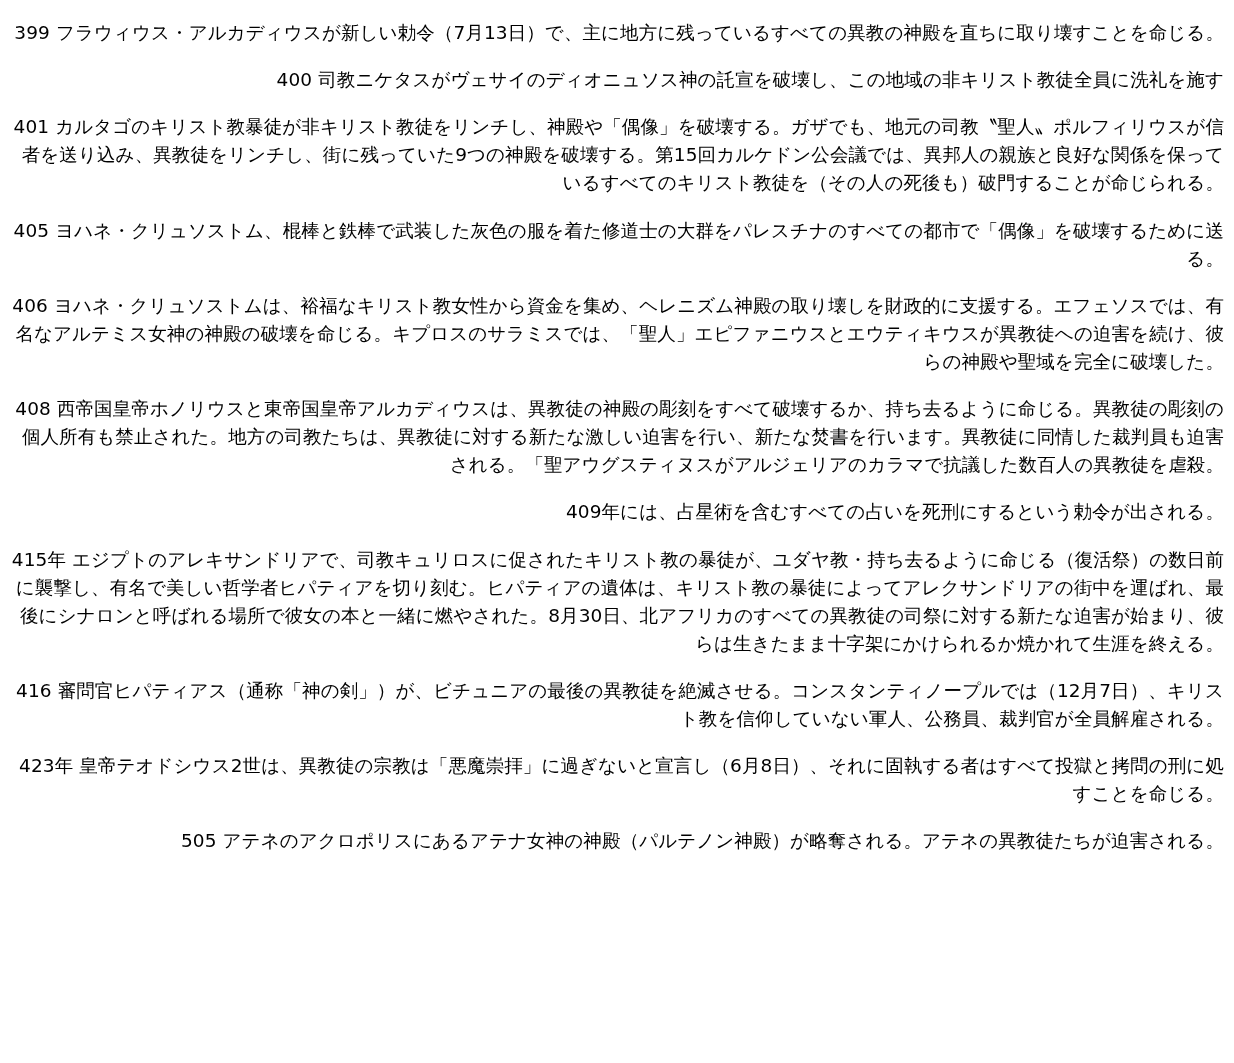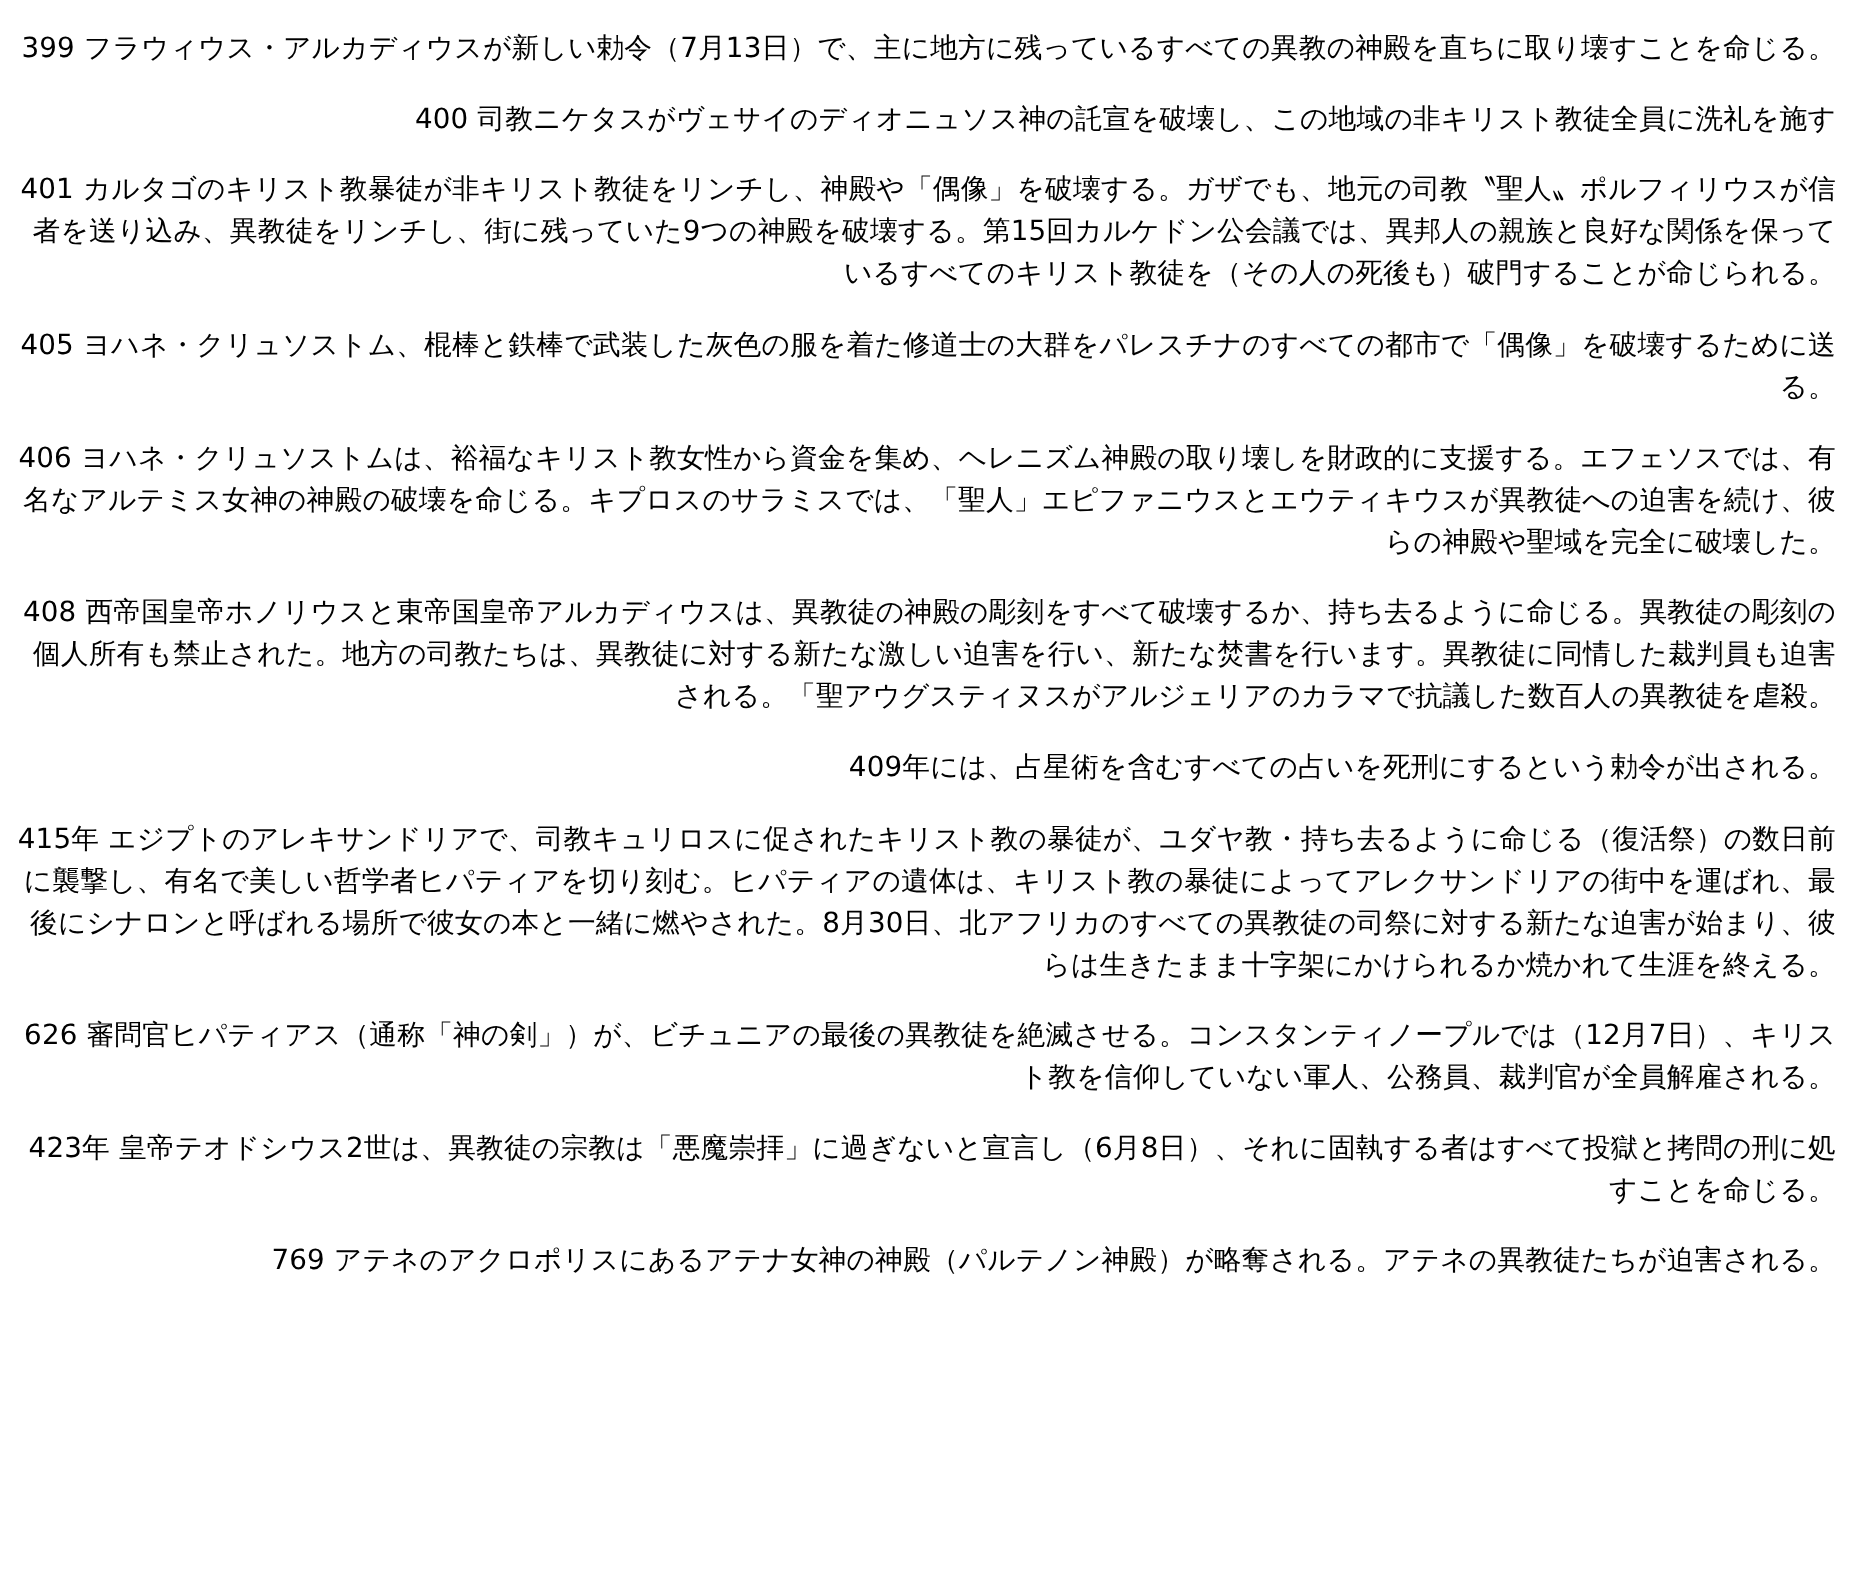--- a/index.html
+++ b/index.html
@@ -36,16 +36,16 @@
 
 <div id="document">
   <p class="entry">399 フラウィウス・アルカディウスが新しい勅令（7月13日）で、主に地方に残っているすべての異教の神殿を直ちに取り壊すことを命じる。</p>
   <p class="entry">400 司教ニケタスがヴェサイのディオニュソス神の託宣を破壊し、この地域の非キリスト教徒全員に洗礼を施す</p>
   <p class="entry">401 カルタゴのキリスト教暴徒が非キリスト教徒をリンチし、神殿や「偶像」を破壊する。ガザでも、地元の司教〝聖人〟ポルフィリウスが信者を送り込み、異教徒をリンチし、街に残っていた9つの神殿を破壊する。第15回カルケドン公会議では、異邦人の親族と良好な関係を保っているすべてのキリスト教徒を（その人の死後も）破門することが命じられる。</p>
   <p class="entry">405 ヨハネ・クリュソストム、棍棒と鉄棒で武装した灰色の服を着た修道士の大群をパレスチナのすべての都市で「偶像」を破壊するために送る。</p>
   <p class="entry">406 ヨハネ・クリュソストムは、裕福なキリスト教女性から資金を集め、ヘレニズム神殿の取り壊しを財政的に支援する。エフェソスでは、有名なアルテミス女神の神殿の破壊を命じる。キプロスのサラミスでは、「聖人」エピファニウスとエウティキウスが異教徒への迫害を続け、彼らの神殿や聖域を完全に破壊した。</p>
   <p class="entry">408 西帝国皇帝ホノリウスと東帝国皇帝アルカディウスは、異教徒の神殿の彫刻をすべて破壊するか、持ち去るように命じる。異教徒の彫刻の個人所有も禁止された。地方の司教たちは、異教徒に対する新たな激しい迫害を行い、新たな焚書を行います。異教徒に同情した裁判員も迫害される。「聖アウグスティヌスがアルジェリアのカラマで抗議した数百人の異教徒を虐殺。</p>
   <p class="entry">409年には、占星術を含むすべての占いを死刑にするという勅令が出される。</p>
   <p class="entry">415年 エジプトのアレキサンドリアで、司教キュリロスに促されたキリスト教の暴徒が、ユダヤ教・持ち去るように命じる（復活祭）の数日前に襲撃し、有名で美しい哲学者ヒパティアを切り刻む。ヒパティアの遺体は、キリスト教の暴徒によってアレクサンドリアの街中を運ばれ、最後にシナロンと呼ばれる場所で彼女の本と一緒に燃やされた。8月30日、北アフリカのすべての異教徒の司祭に対する新たな迫害が始まり、彼らは生きたまま十字架にかけられるか焼かれて生涯を終える。</p>
-  <p class="entry">626 審問官ヒパティアス（通称「神の剣」）が、ビチュニアの最後の異教徒を絶滅させる。コンスタンティノープルでは（12月7日）、キリスト教を信仰していない軍人、公務員、裁判官が全員解雇される。</p>
+  <p class="entry">416 審問官ヒパティアス（通称「神の剣」）が、ビチュニアの最後の異教徒を絶滅させる。コンスタンティノープルでは（12月7日）、キリスト教を信仰していない軍人、公務員、裁判官が全員解雇される。</p>
   <p class="entry">423年 皇帝テオドシウス2世は、異教徒の宗教は「悪魔崇拝」に過ぎないと宣言し（6月8日）、それに固執する者はすべて投獄と拷問の刑に処すことを命じる。</p>
-  <p class="entry">769 アテネのアクロポリスにあるアテナ女神の神殿（パルテノン神殿）が略奪される。アテネの異教徒たちが迫害される。</p>
+  <p class="entry">505 アテネのアクロポリスにあるアテナ女神の神殿（パルテノン神殿）が略奪される。アテネの異教徒たちが迫害される。</p>
 </div>
 
 </body></html>

